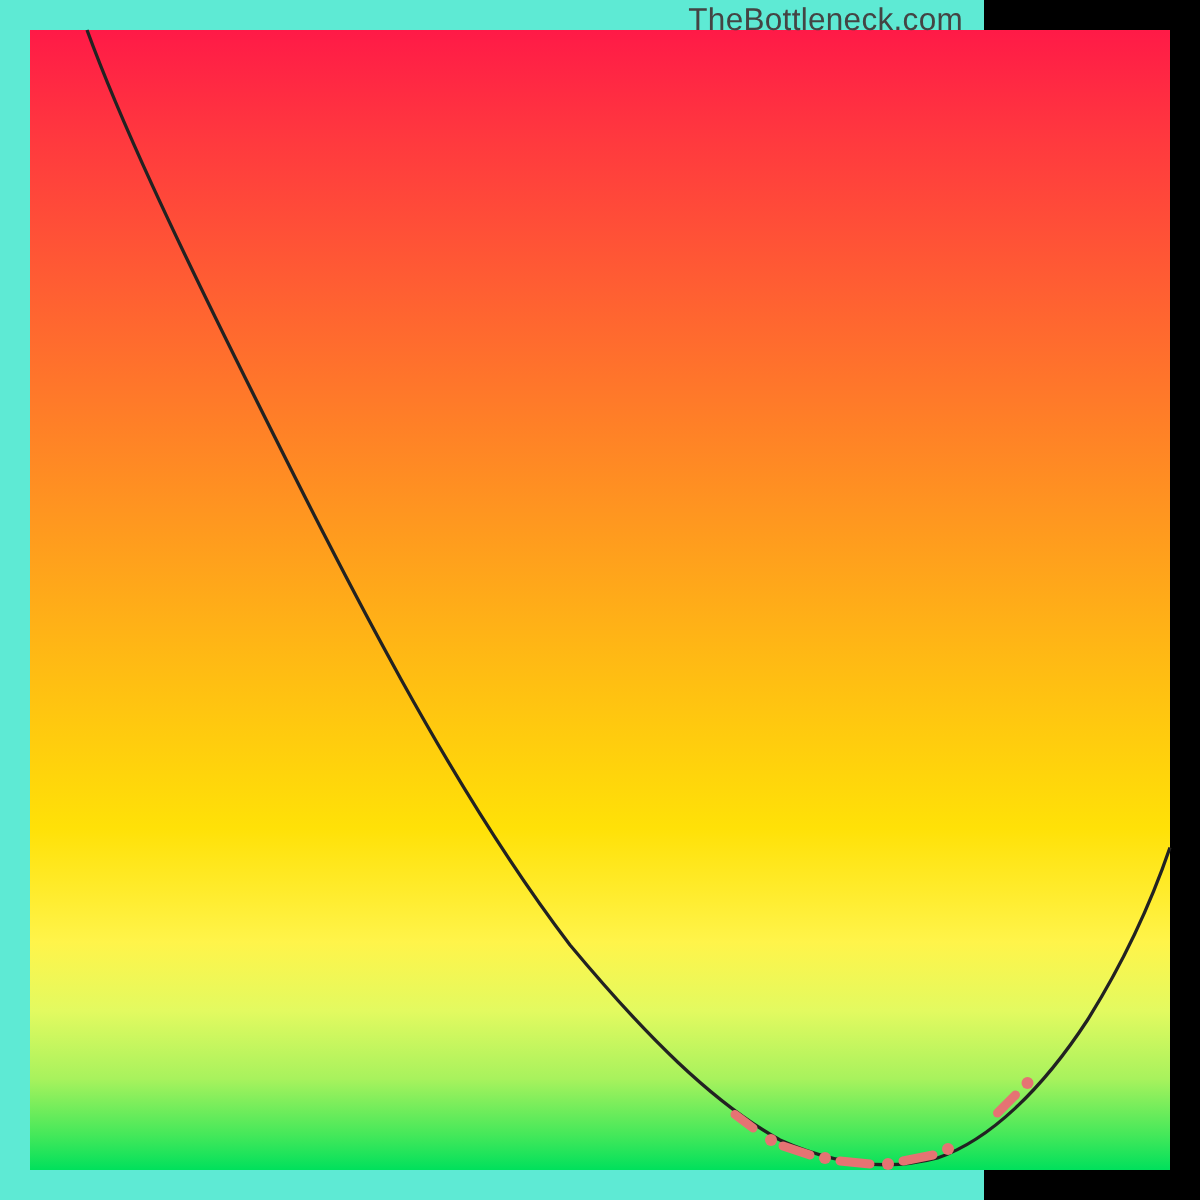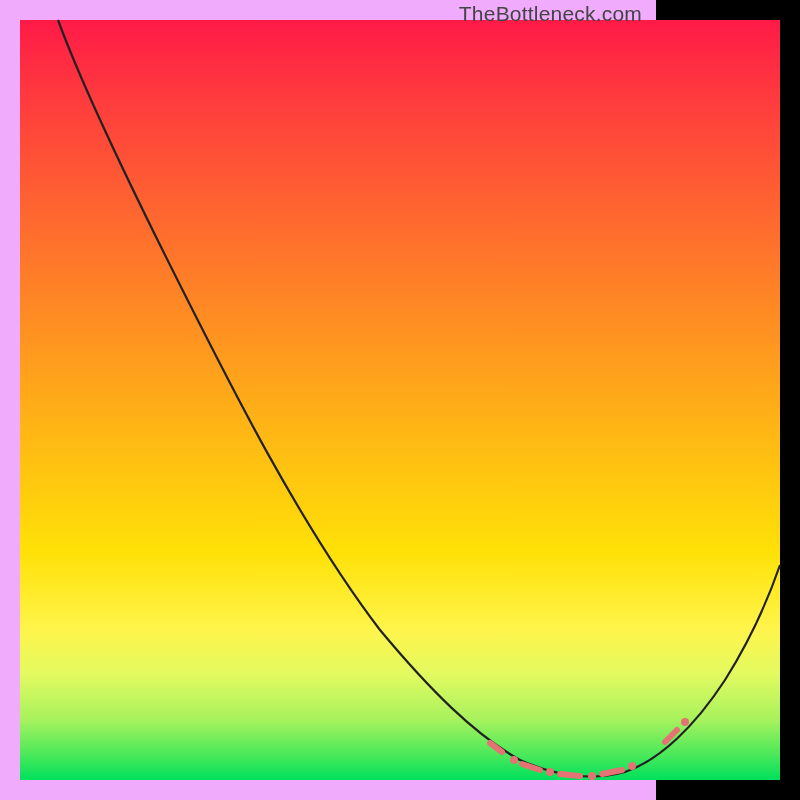--- a/index.html
+++ b/index.html
@@ -8,21 +8,21 @@
     width: 800px;
     height: 800px;
     background: #000;
     overflow: hidden;
     font-family: Arial, Helvetica, sans-serif;
   }
   .chart-container {
     position: relative;
     width: 656px;
     height: 800px;
-    background: #f0abfc;
+    background: #5eead4;
   }
   .plot-area {
     position: absolute;
     left: 20px;
     top: 20px;
     width: 760px;
     height: 760px;
     
     background: linear-gradient(
       to bottom,

